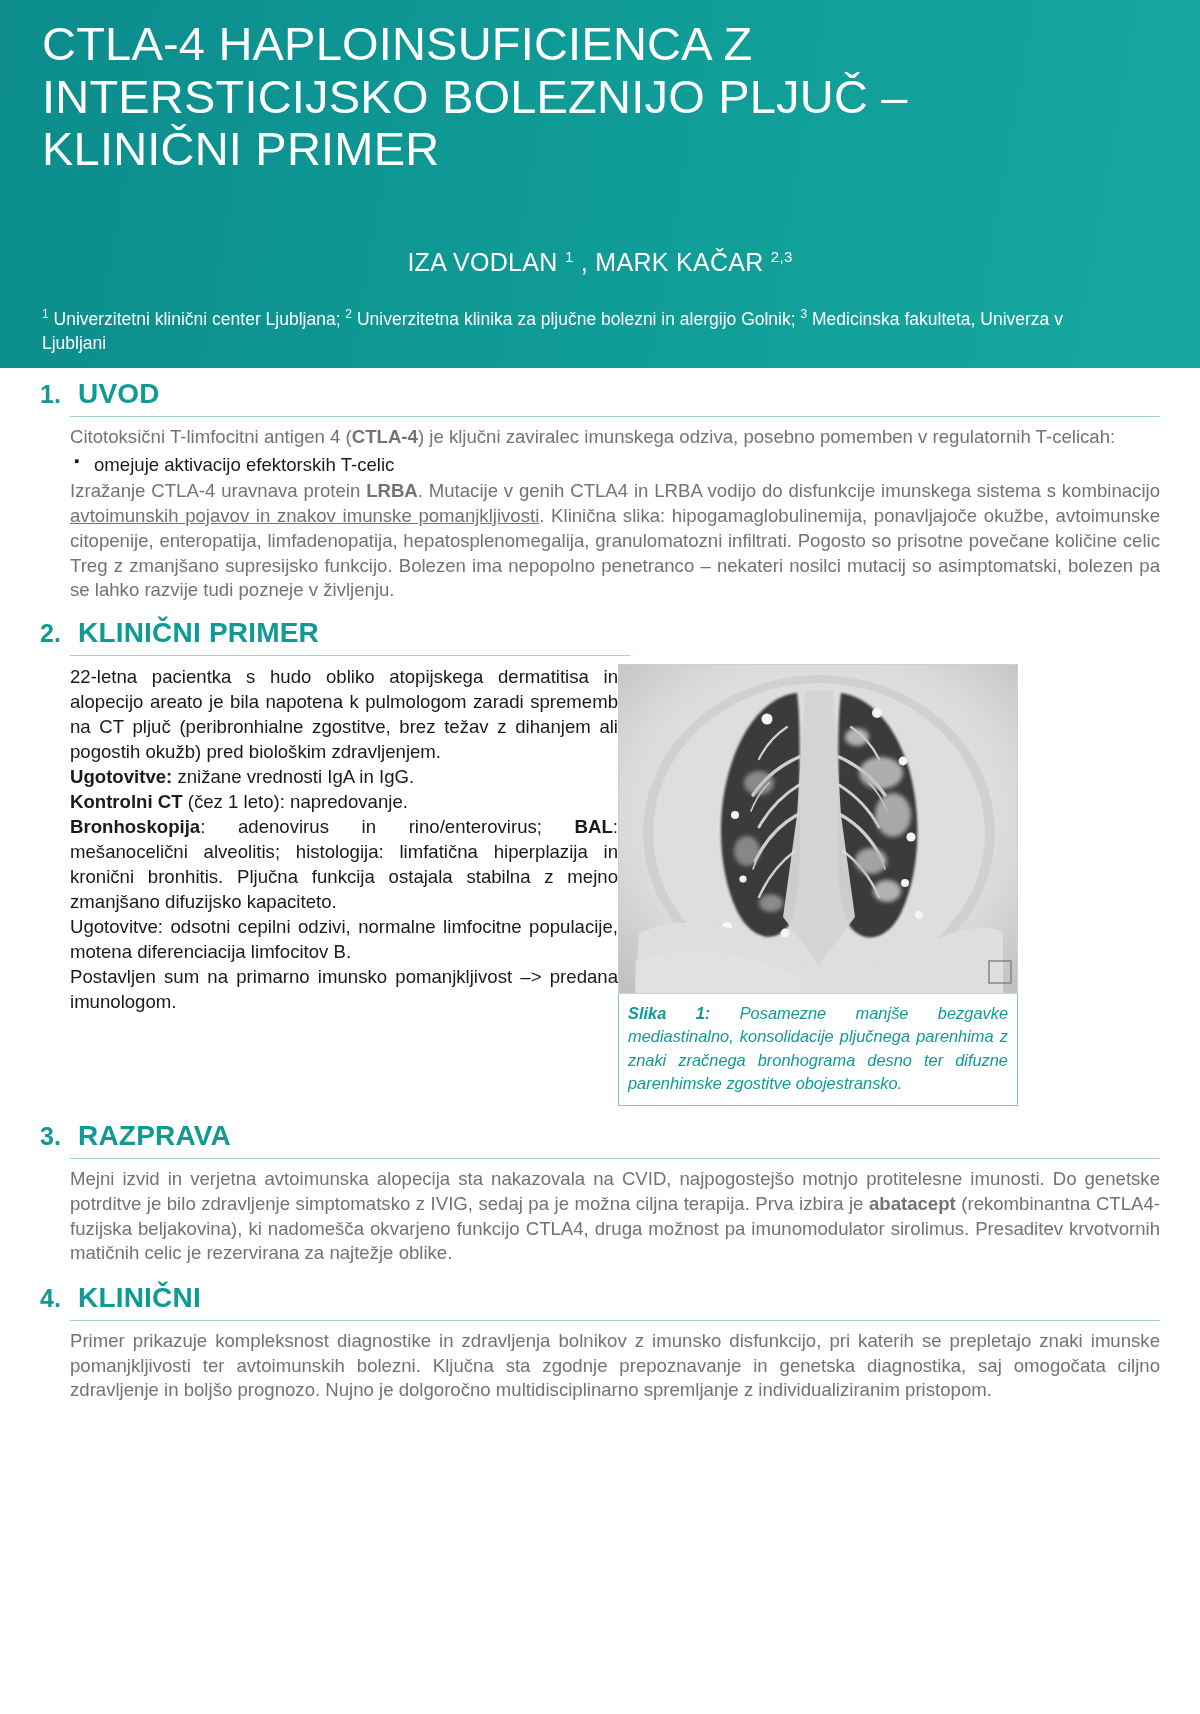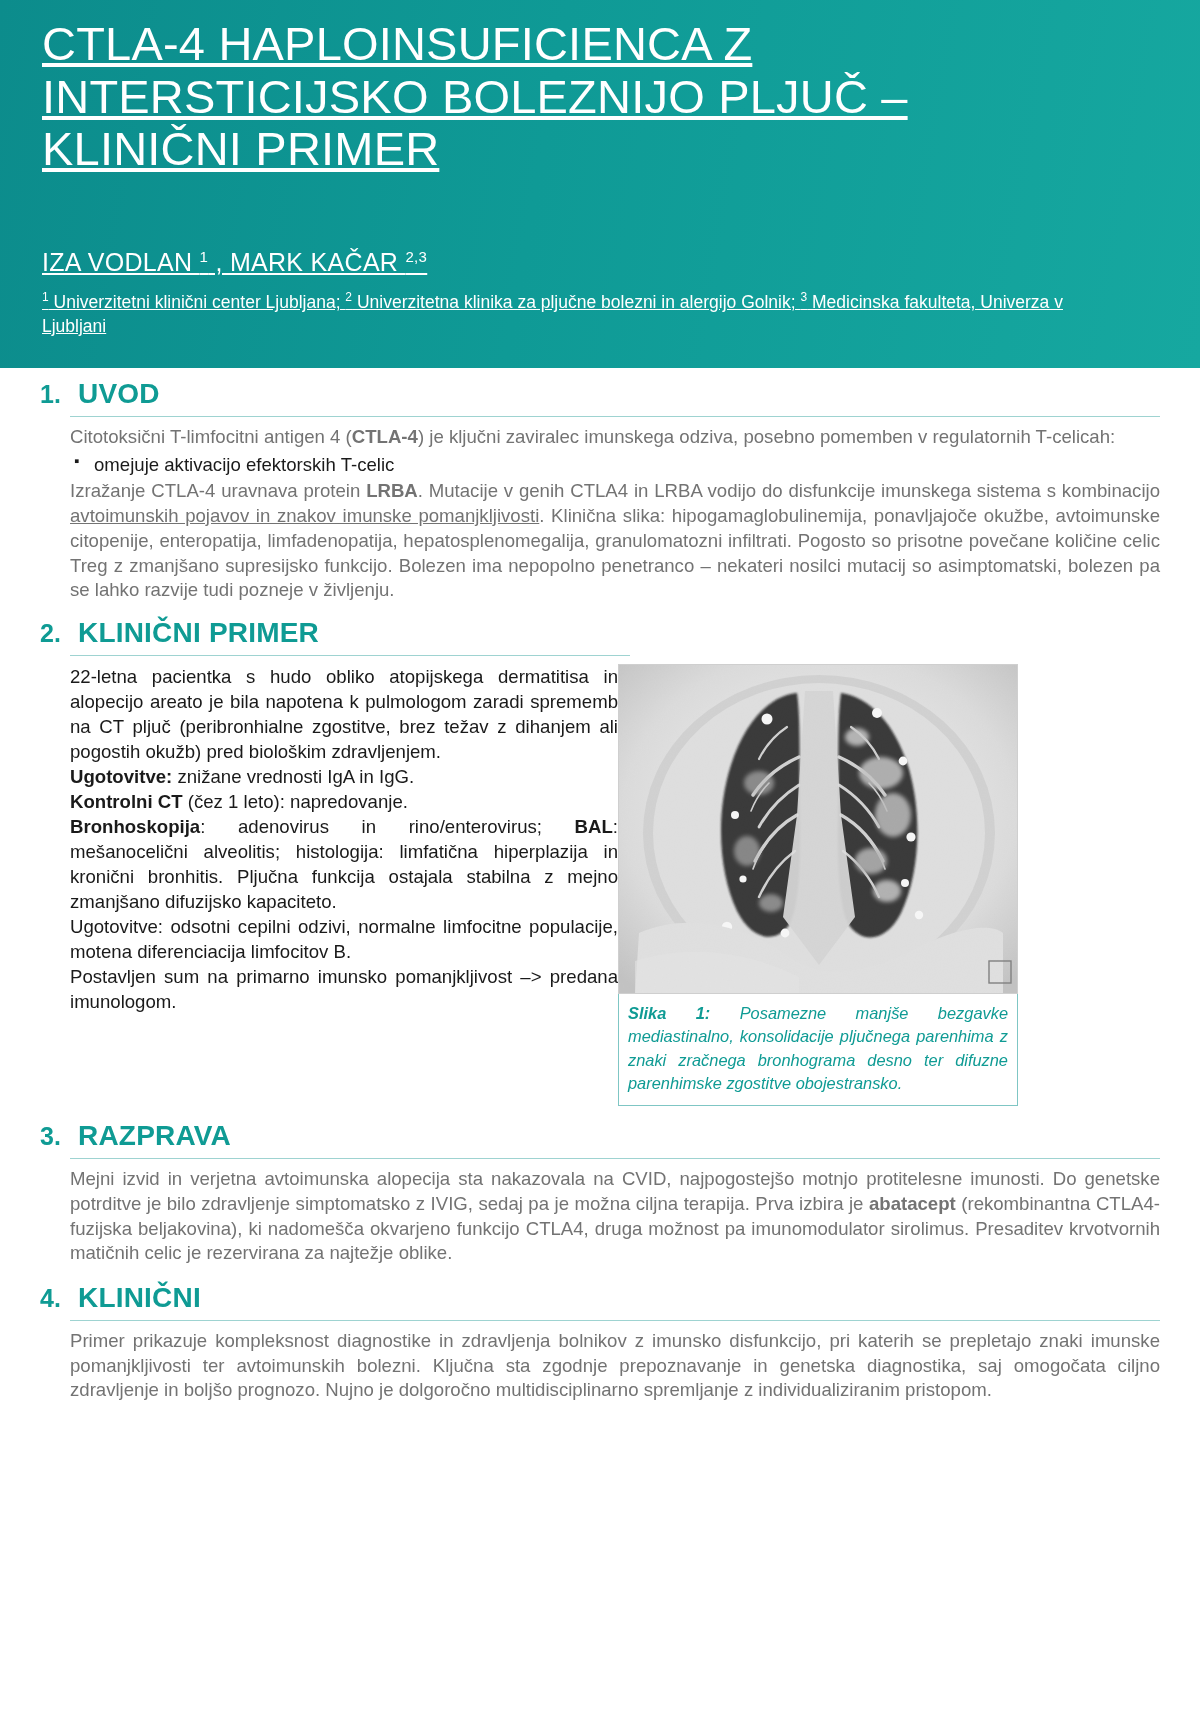--- a/index.html
+++ b/index.html
@@ -13,39 +13,39 @@
     overflow: hidden;
   }
 
   
   .banner {
     background: linear-gradient(100deg, #0c8c8c 0%, #0f9a96 45%, #16a8a0 100%);
     color: #ffffff;
     padding: 18px 42px 16px 42px;
     height: 368px;
     position: relative;
-    text-decoration: underline;
   }
   .poster-title {
     font-size: 47px;
     line-height: 1.12;
     font-weight: 400;
     letter-spacing: 0.2px;
     margin: 0;
     white-space: pre-line;
   }
   .authors {
     margin-top: 72px;
     font-size: 25px;
     letter-spacing: 0.3px;
     font-weight: 400;
+    text-align: center;
   }
   .authors sup { font-size: 15px; }
   .affiliations {
-    margin-top: 12px;
+    margin-top: 29px;
     font-size: 17.5px;
     line-height: 1.35;
     font-weight: 400;
     max-width: 1040px;
   }
   .affiliations sup { font-size: 12px; }
 
   
   .content { padding: 0 40px; }
 

